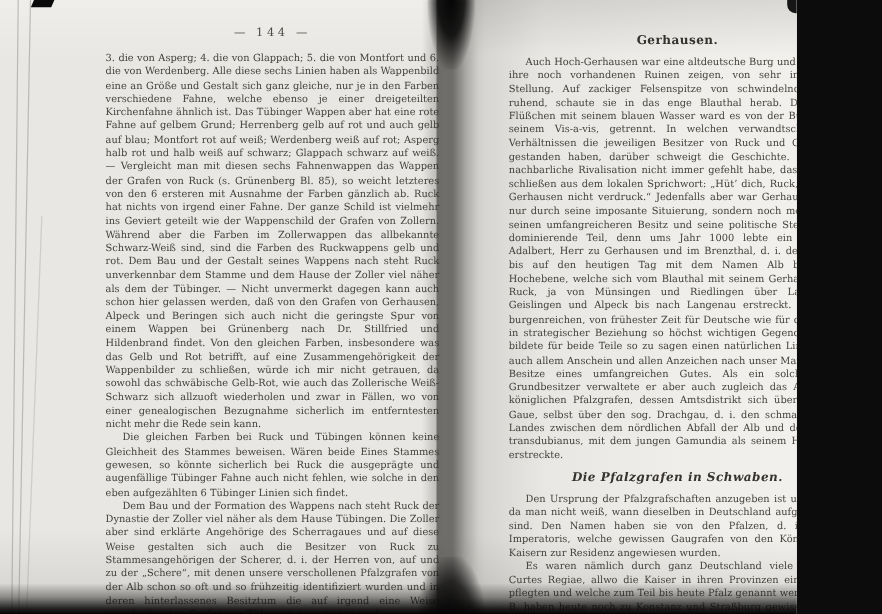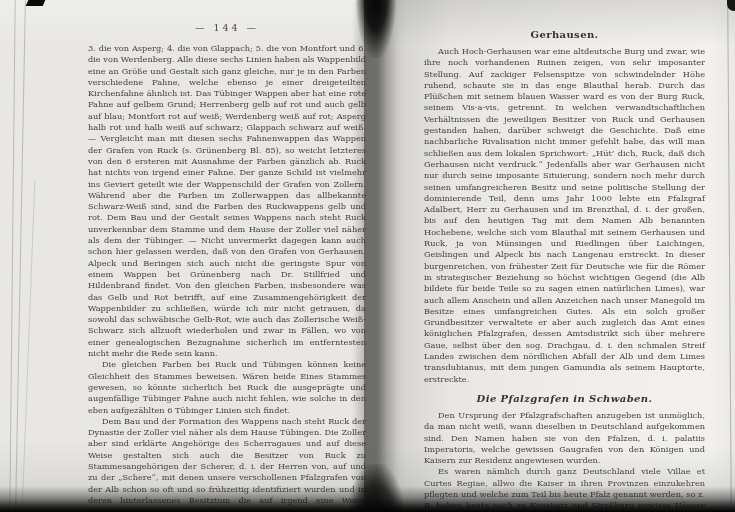--- a/index.html
+++ b/index.html
@@ -1,17 +1,17 @@
 <!DOCTYPE html>
 <html lang="de"><head>
 <meta charset="utf-8">
 <style>
   html,body{margin:0;padding:0;background:#0c0c0c;}
   .scene{
-    position:relative;width:735px;height:512px;overflow:hidden;
+    position:relative;width:664px;height:512px;overflow:hidden;
     background:#0e0e0e;font-family:"DejaVu Serif", serif;
   }
   
   .page-left{
     position:absolute;left:0;top:0;width:364px;height:512px;
     background:linear-gradient(to right,#f1f0ec 0%,#ebeae6 9%,#e8e7e3 55%,#e0dfda 88%,#cfcec9 97%,#aoafaa 100%);
     background-color:#e8e7e3;
   }
   .page-left:before{content:"";position:absolute;inset:0;
     background:linear-gradient(to bottom,rgba(255,255,255,.28) 0%,rgba(255,255,255,0) 10%,rgba(0,0,0,0) 86%,rgba(0,0,0,.10) 100%);}

